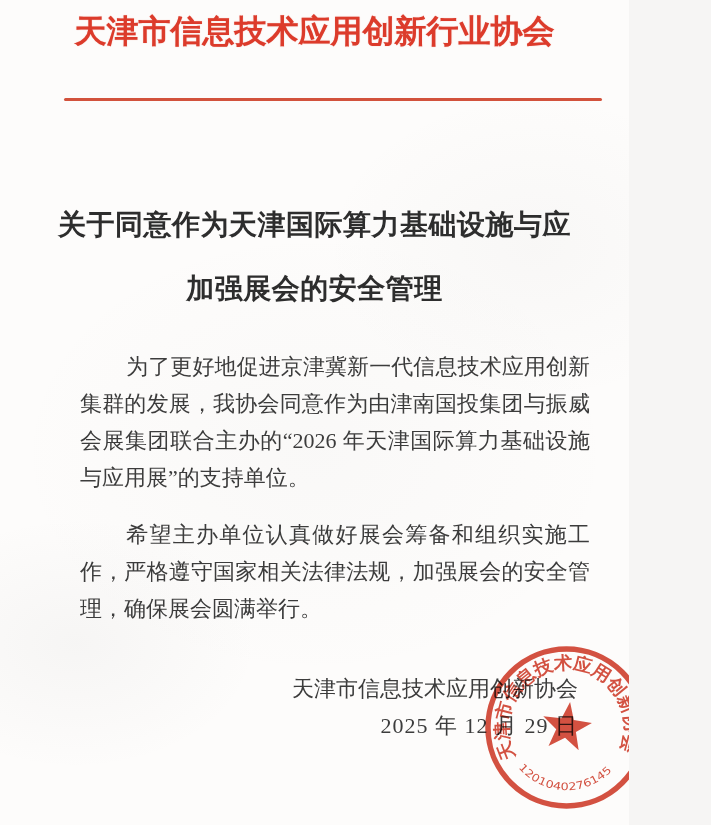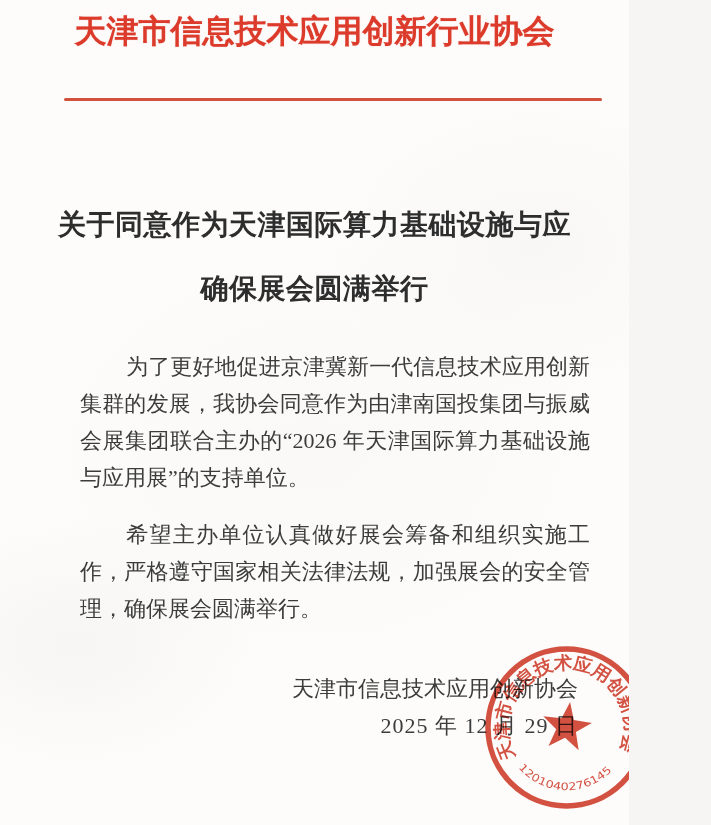--- a/index.html
+++ b/index.html
@@ -80,21 +80,21 @@
 <body>
 
 <div class="page">
 
   <div class="letterhead">天津市信息技术应用创新行业协会</div>
 
   <div class="letterhead-divider"></div>
 
   <div class="doc-title">
     <div>关于同意作为天津国际算力基础设施与应</div>
-    <div>确保展会圆满举行</div>
+    <div>加强展会的安全管理</div>
   </div>
 
   <div class="body-block">
     <p>为了更好地促进京津冀新一代信息技术应用创新集群的发展，我协会同意作为由津南国投集团与振威会展集团联合主办的“2026 年天津国际算力基础设施与应用展”的支持单位。</p>
     <p>希望主办单位认真做好展会筹备和组织实施工作，严格遵守国家相关法律法规，加强展会的安全管理，确保展会圆满举行。</p>
   </div>
 
   <div class="sign-block">
     <div>天津市信息技术应用创新协会</div>
     <div class="sign-date">2025 年 12 月 29 日</div>

